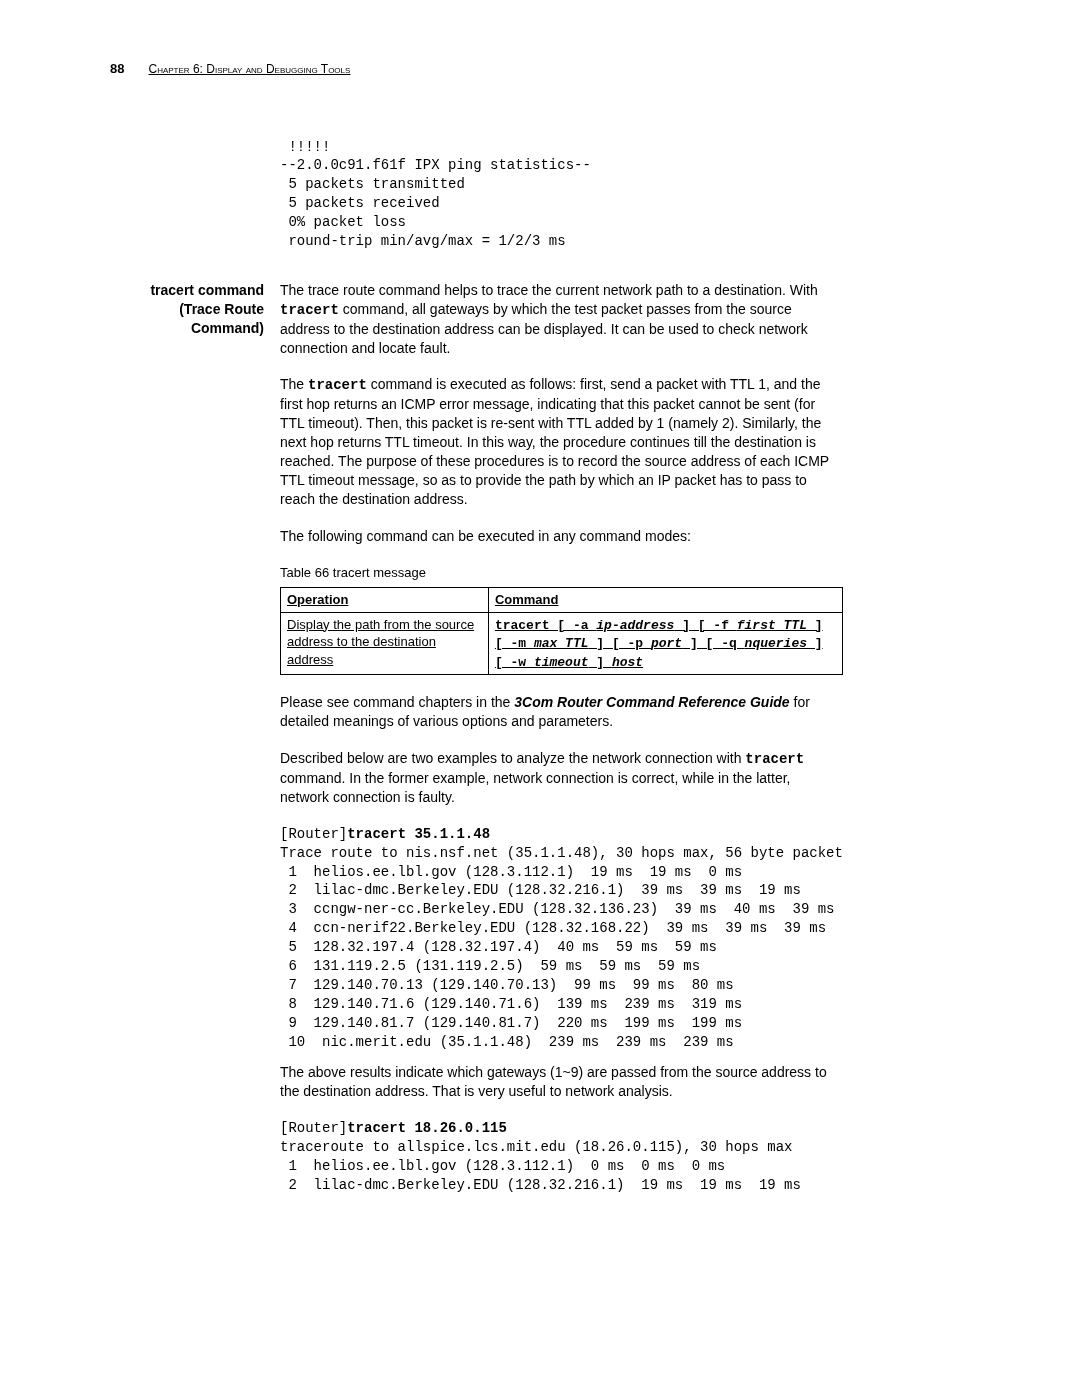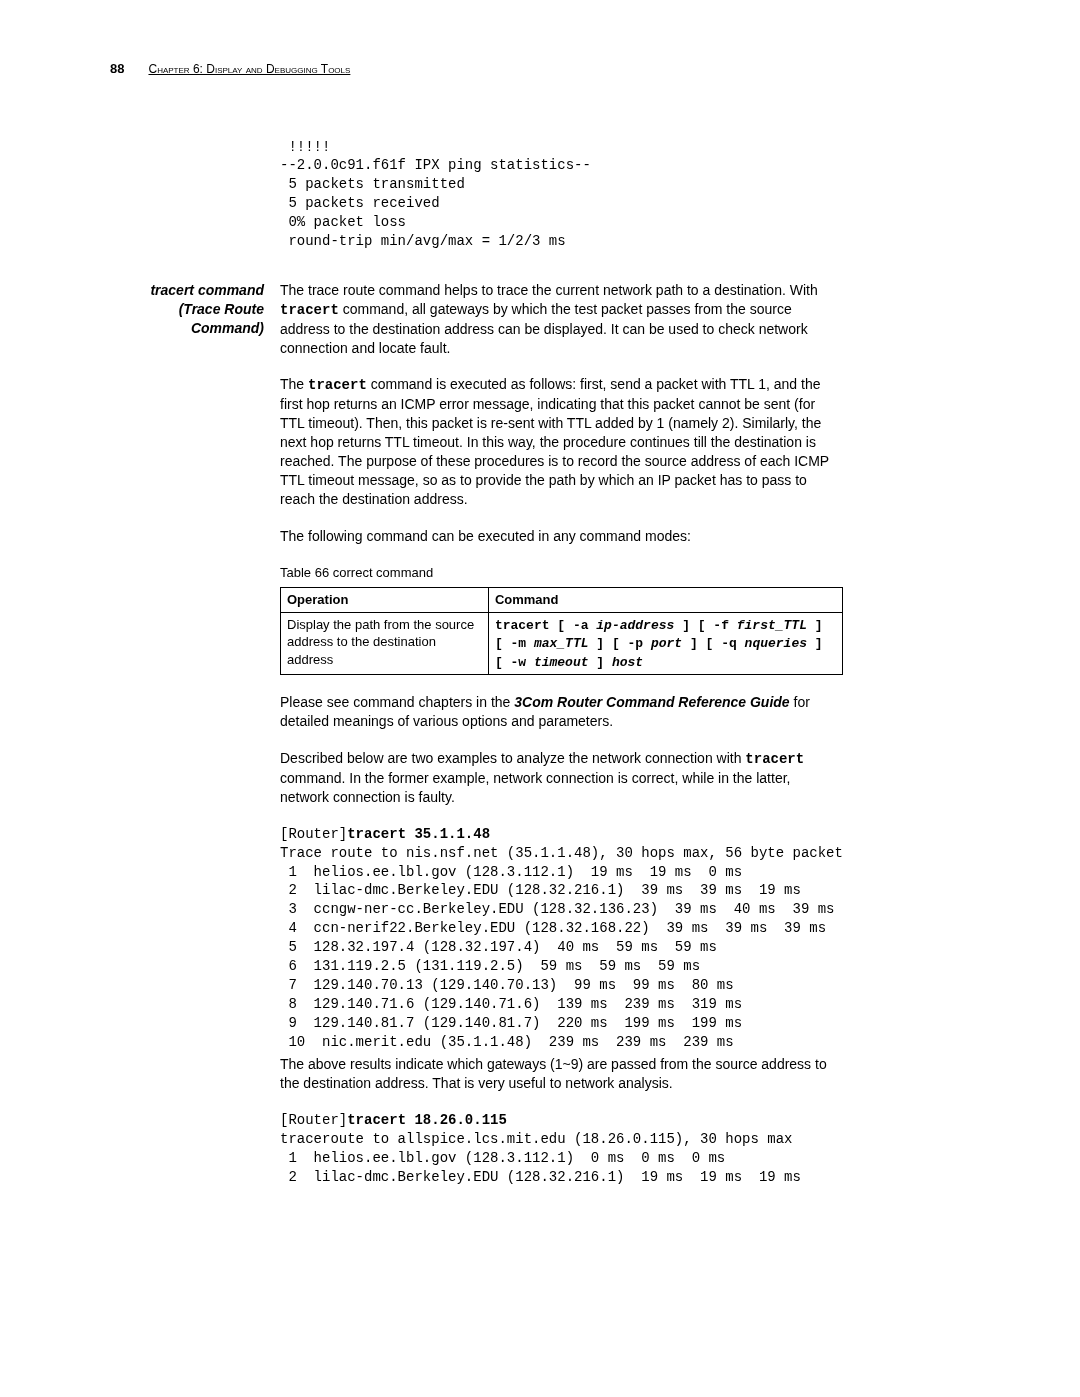--- a/index.html
+++ b/index.html
@@ -46,38 +46,38 @@
     margin-top: 30px;
   }
   .side-heading {
     width: 170px;
     flex: 0 0 170px;
     text-align: right;
     padding-right: 16px;
     box-sizing: border-box;
     font-weight: bold;
     font-size: 14px;
-    font-style: italic;
   }
   .content-col {
     flex: 1;
   }
   p {
     margin: 0 0 18px 0;
   }
   .table-caption {
     font-size: 13px;
     margin: 14px 0 6px 0;
   }
   .table-caption b { font-weight: normal; }
   table {
     border-collapse: collapse;
     width: 100%;
     font-size: 13px;
     margin-bottom: 18px;
+    text-decoration: underline;
   }
   th, td {
     border: 1px solid #000;
     text-align: left;
     vertical-align: top;
     padding: 3px 6px;
   }
   th {
     font-weight: bold;
   }
@@ -120,21 +120,21 @@
         <span>The trace route command helps to trace the current network path to a destination. With </span><span class="bold-mono">tracert</span><span> command, all gateways by which the test packet passes from the source address to the destination address can be displayed. It can be used to check network connection and locate fault.</span>
       </p>
 
       <p>
         <span>The </span><span class="bold-mono">tracert</span><span> command is executed as follows: first, send a packet with TTL 1, and the first hop returns an ICMP error message, indicating that this packet cannot be sent (for TTL timeout). Then, this packet is re-sent with TTL added by 1 (namely 2). Similarly, the next hop returns TTL timeout. In this way, the procedure continues till the destination is reached. The purpose of these procedures is to record the source address of each ICMP TTL timeout message, so as to provide the path by which an IP packet has to pass to reach the destination address.</span>
       </p>
 
       <p>The following command can be executed in any command modes:</p>
 
       <div class="table-caption">
-        <b>Table 66</b><span>   correct command</span>
+        <b>Table 66</b><span>   tracert message</span>
       </div>
 
       <table>
         <tbody>
             <tr>
           <th style="width:37%"><span>Operation</span></th>
           <th><span>Command</span></th>
         </tr>
         <tr>
           <td><span>Display the path from the source address to the destination address</span></td>
@@ -161,21 +161,21 @@
  3  ccngw-ner-cc.Berkeley.EDU (128.32.136.23)  39 ms  40 ms  39 ms
  4  ccn-nerif22.Berkeley.EDU (128.32.168.22)  39 ms  39 ms  39 ms
  5  128.32.197.4 (128.32.197.4)  40 ms  59 ms  59 ms
  6  131.119.2.5 (131.119.2.5)  59 ms  59 ms  59 ms
  7  129.140.70.13 (129.140.70.13)  99 ms  99 ms  80 ms
  8  129.140.71.6 (129.140.71.6)  139 ms  239 ms  319 ms
  9  129.140.81.7 (129.140.81.7)  220 ms  199 ms  199 ms
  10  nic.merit.edu (35.1.1.48)  239 ms  239 ms  239 ms</pre>
       </div>
 
-      <p style="margin-top:4px">The above results indicate which gateways (1~9) are passed from the source address to the destination address. That is very useful to network analysis.</p>
+      <p style="margin-top:12px">The above results indicate which gateways (1~9) are passed from the source address to the destination address. That is very useful to network analysis.</p>
 
       <div>
         <pre><span>[Router]</span><b>tracert 18.26.0.115</b></pre>
         <pre>traceroute to allspice.lcs.mit.edu (18.26.0.115), 30 hops max
  1  helios.ee.lbl.gov (128.3.112.1)  0 ms  0 ms  0 ms
  2  lilac-dmc.Berkeley.EDU (128.32.216.1)  19 ms  19 ms  19 ms</pre>
       </div>
 
     </div>
   </div>

